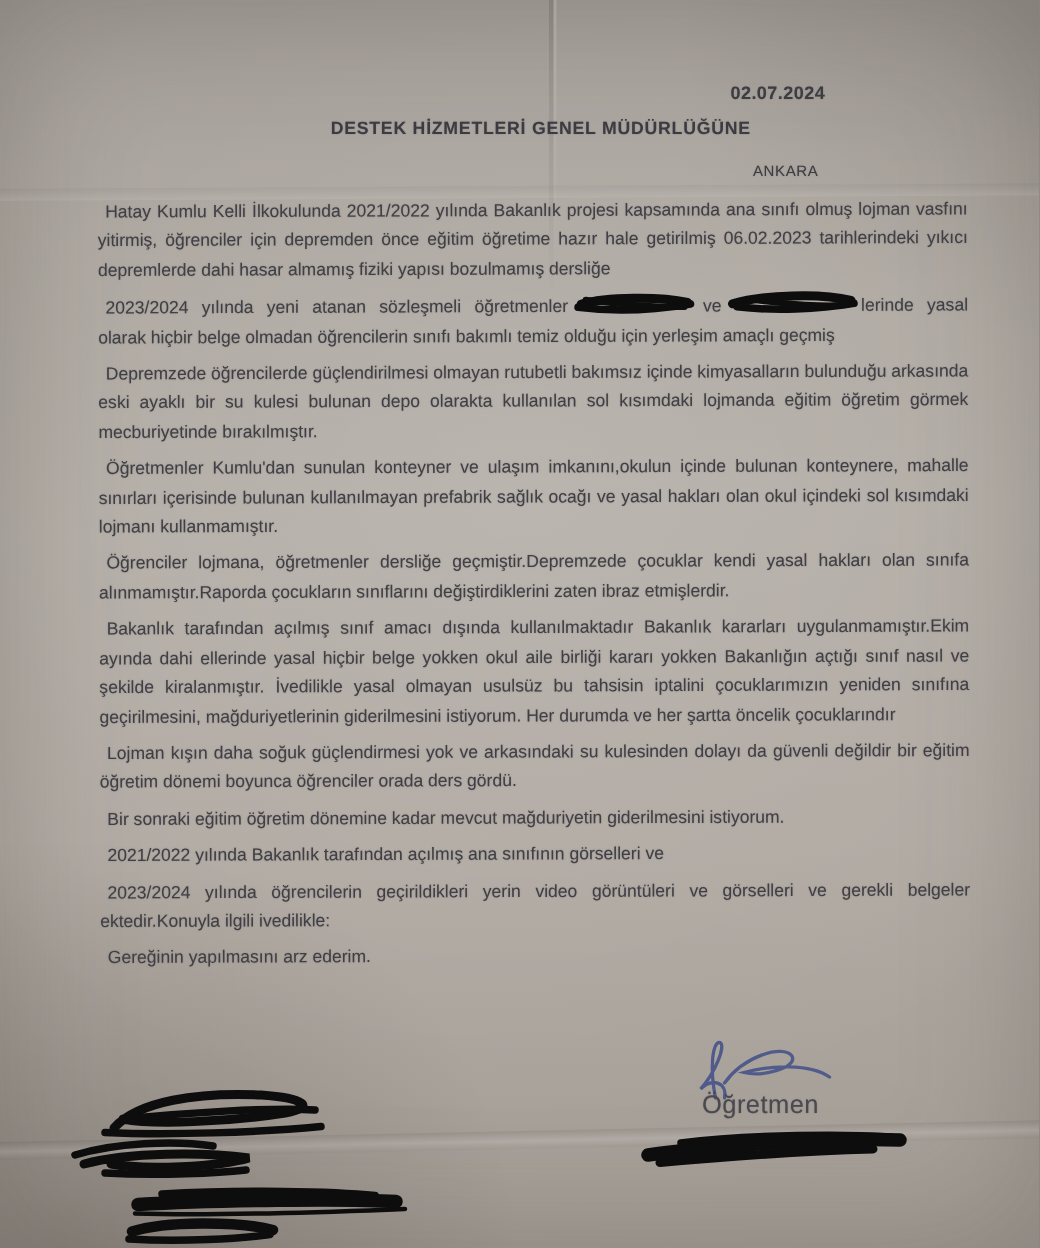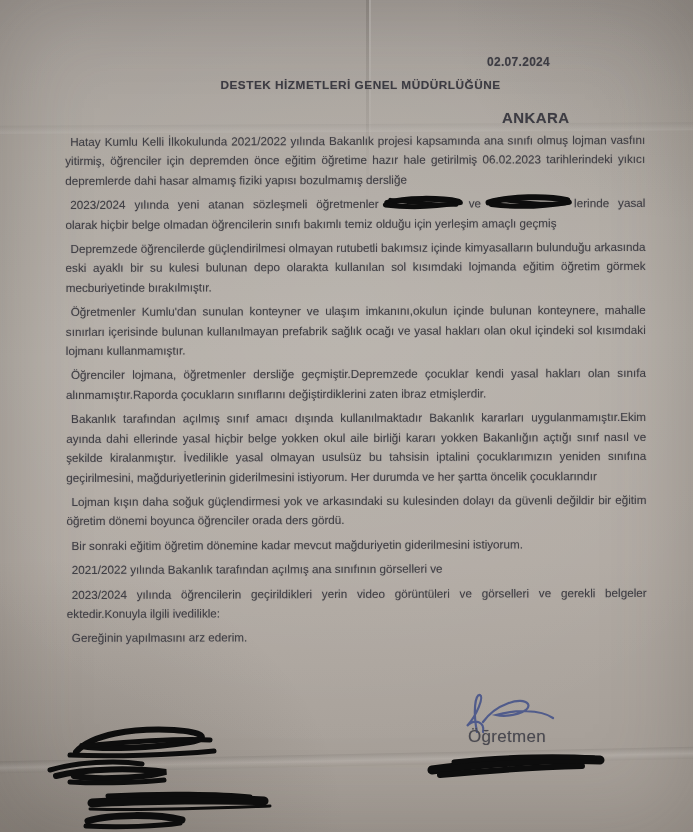--- a/index.html
+++ b/index.html
@@ -37,21 +37,21 @@
     position:absolute; top:55px; left:487px;
     font-size:12px; font-weight:700; letter-spacing:0.3px; color:#3d3c43;
   }
   .recipient {
     position:absolute; top:78px; left:0; width:100%; text-align:center;
     transform:translateX(14px);
     font-size:11.8px; font-weight:700; letter-spacing:0.5px; color:#3c3b42;
   }
   .city {
     position:absolute; top:109px; left:502px;
-    font-size:15px; font-weight:700; letter-spacing:0.4px; color:#3d3c43;
+    font-size:10px; font-weight:400; letter-spacing:0.4px; color:#3d3c43;
   }
   .body {
     position:absolute; top:131px; left:66px; width:580px;
     font-size:11.7px; line-height:19.4px; text-align:justify;
     transform:rotate(-0.2deg);
   }
   .body p { margin:0 0 5px 0; text-indent:5px; }
   .redact-inline { display:inline-block; vertical-align:-2px; margin:0 4px; line-height:0; }
   .redact-inline.tail { margin-right:1px; }
   svg.scribble { display:block; }

